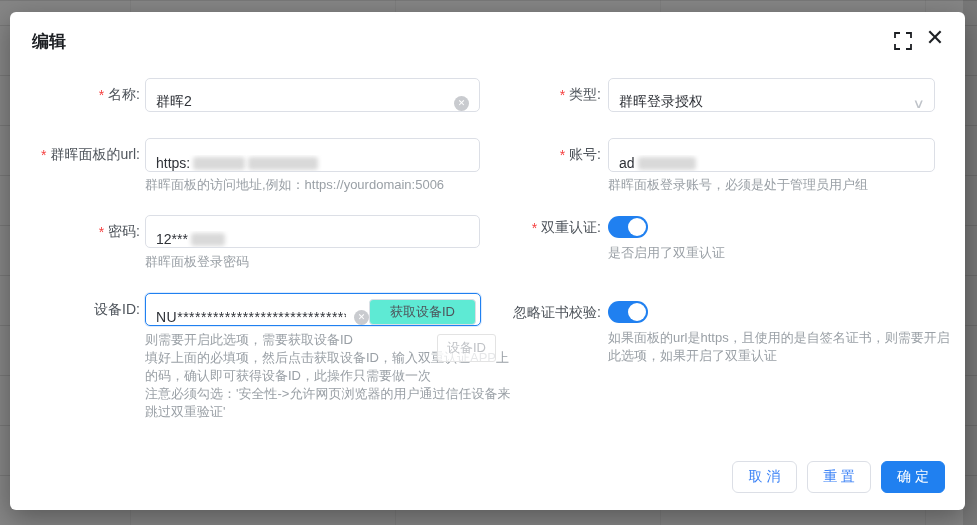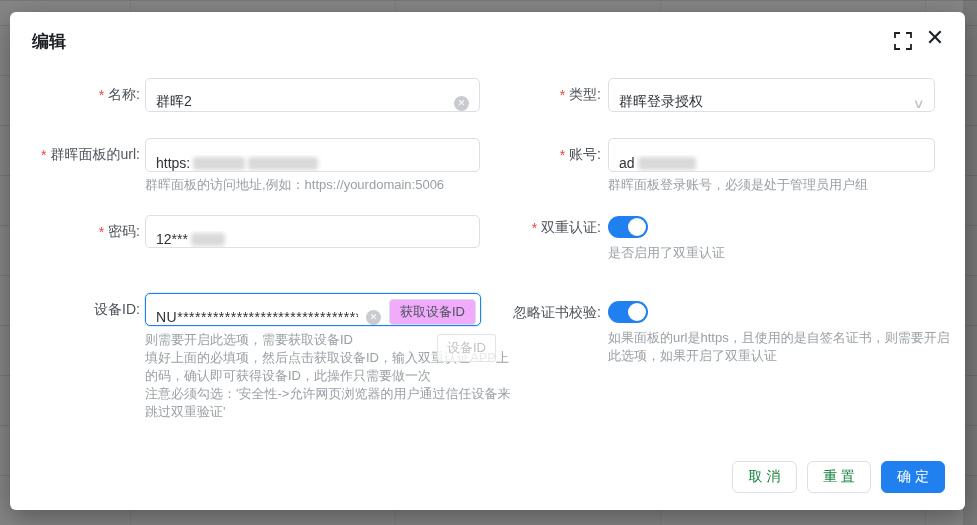--- a/index.html
+++ b/index.html
@@ -82,38 +82,38 @@
   .toggle .knob {
     position: absolute; top: 2px; left: 2px; width: 18px; height: 18px;
     border-radius: 50%; background: #fff; transition: left .2s;
   }
   .toggle.on .knob { left: 20px; }
 
   .device-group {
     border: 1px solid #2080f0; box-shadow: 0 0 0 1px rgba(32,128,240,0.15);
   }
   .mini-btn {
-    flex: 0 0 auto; height: 26px; padding: 0 10px; margin-left: 8px;
-    border: 1px solid #dcdfe6; border-radius: 4px; background: #f0abfc;
+    flex: 0 0 auto; height: 26px; padding: 0 20px; margin-left: 0;
+    border: 1px solid #dcdfe6; border-radius: 4px; background: #5eead4;
     font-size: 13px; color: #4e545b; display: flex; align-items: center;
     cursor: pointer; white-space: nowrap;
   }
 
   .ghost-tip {
     position: absolute; left: 427px; top: 322px; padding: 4px 9px;
     background: rgba(255,255,255,0.75); border: 1px solid #e3e3e3;
     border-radius: 3px; font-size: 13px; color: #c0c3c7; pointer-events: none; text-align: center;
   }
 
   .btn {
     position: absolute; top: 449px; height: 32px; border-radius: 6px;
     font-size: 14px; display: flex; align-items: center; justify-content: center;
     cursor: pointer; white-space: nowrap;
   }
-  .btn-plain { background: #fff; border: 1px solid #dcdfe6; color: #15803d; }
+  .btn-plain { background: #fff; border: 1px solid #dcdfe6; color: #3b82f6; }
   .btn-primary { background: #2080f0; border: 1px solid #2080f0; color: #fff; font-weight: 500; }
   .btn-cancel { left: 722px; width: 65px; }
   .btn-reset  { left: 797px; width: 64px; font-family: Liberation Serif, serif; }
   .btn-confirm{ left: 871px; width: 64px; }
 </style>
 </head>
 <body>
 
 <div class="backdrop"></div>
 <div class="backdrop-right-strip"></div>
@@ -175,20 +175,21 @@
   <div class="field-label lbl-col-left" style="top:210px">
     <span class="req-star">*</span>
     <span>密码:</span>
   </div>
   <div class="ctl input-box" style="left:135px; top:203px; width:335px; height:33px">
     <span class="grow">
       <span>12***</span>
       <span class="redact" style="width:34px"></span>
     </span>
   </div>
+  <div class="hint" style="left:135px; top:241px; width:300px">群晖面板登录密码</div>
 
   <div class="field-label lbl-col-right" style="top:206px">
     <span class="req-star">*</span>
     <span>双重认证:</span>
   </div>
   <div class="toggle on" style="left:598px; top:204px">
     <span class="knob"></span>
   </div>
   <div class="hint" style="left:598px; top:232px; width:330px">是否启用了双重认证</div>
 

